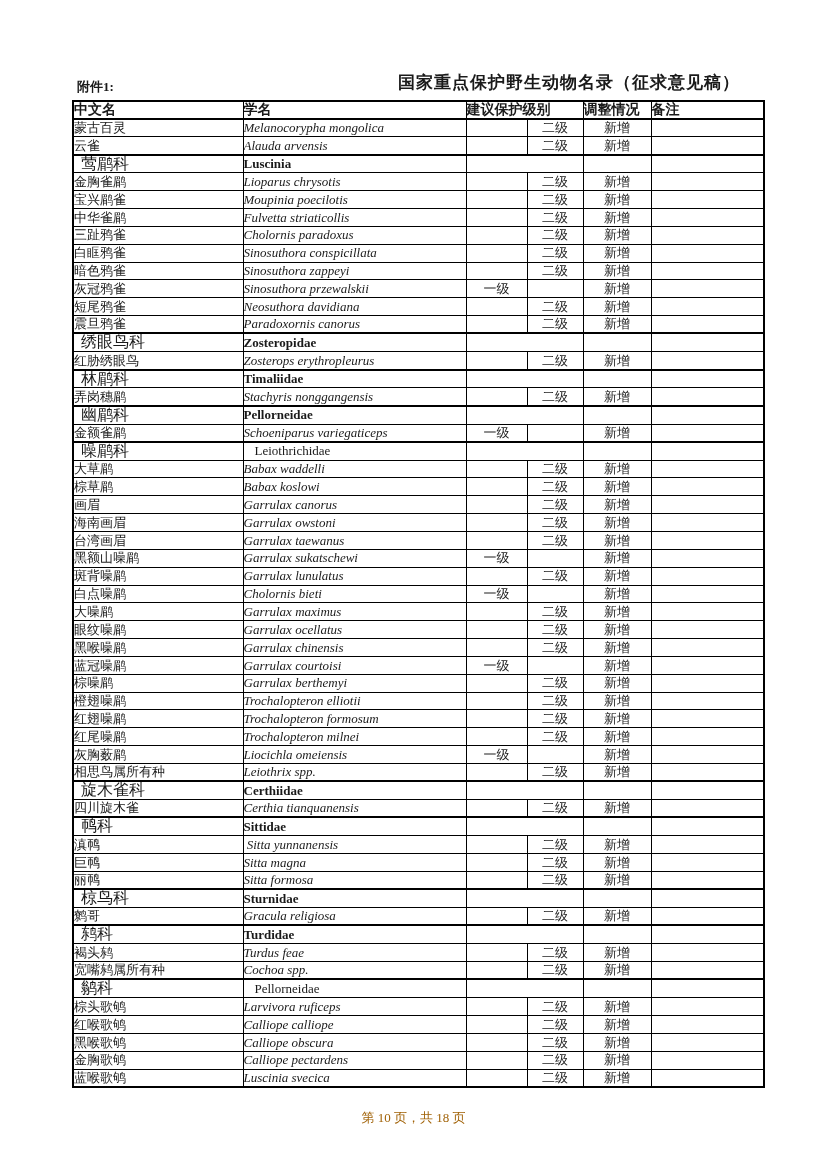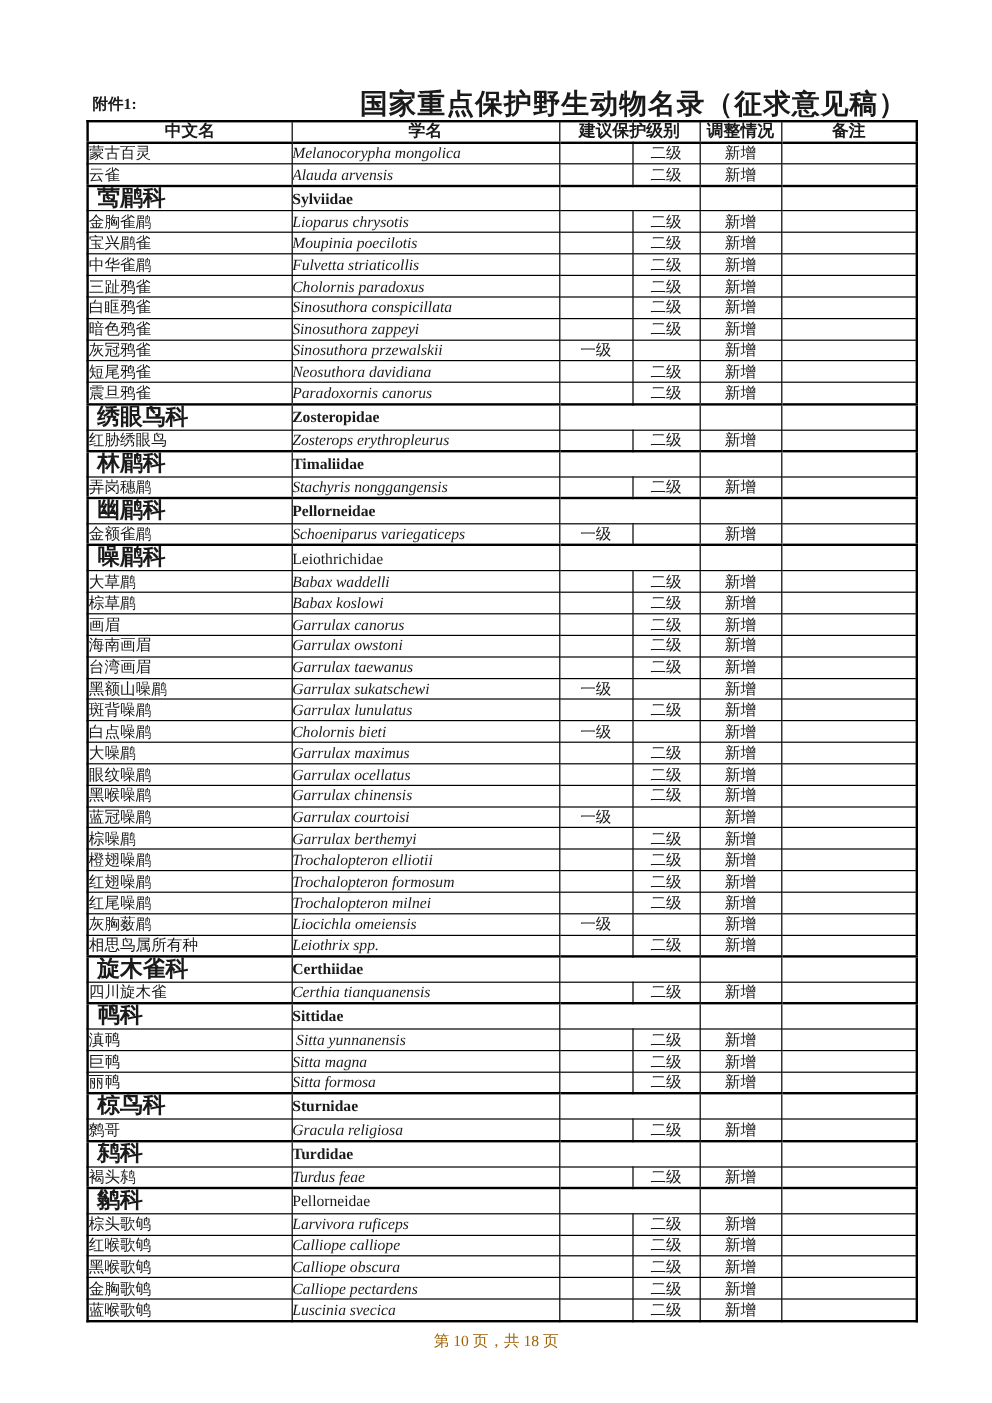--- a/index.html
+++ b/index.html
@@ -15,21 +15,21 @@
     position: absolute;
     left: 77px; top: 78px;
     font-size: 13px;
     font-weight: bold;
   }
   .doc-title {
     position: absolute;
     left: 300px; top: 71px;
     width: 440px;
     text-align: right;
-    font-size: 23px;
+    font-size: 17px;
     font-weight: bold;
     letter-spacing: 1px;
     white-space: nowrap;
   }
   table.species-table {
     position: absolute;
     left: 72px; top: 100px;
     width: 691px;
     border-collapse: collapse;
     table-layout: fixed;
@@ -39,31 +39,31 @@
     border: 1px solid #000;
     height: 17.85px;
     padding: 0;
     font-size: 13px;
     line-height: 1.05;
     overflow: hidden;
     vertical-align: middle;
   }
   .species-table thead th {
     font-weight: bold;
-    text-align: center;
+    text-align: left;
     font-size: 14px;
     border-bottom: 2px solid #000;
   }
   .cell-cn { text-align: left; padding-left: 30px; white-space: nowrap; }
   .cell-sci { font-style: italic; padding-left: 5px; white-space: pre; }
   .cell-center { text-align: center; }
   tr.family td { border-top: 2px solid #000; }
-  tr.family .cell-cn { font-weight: bold; padding-left: 7px; font-size: 19px; }
+  tr.family .cell-cn { font-weight: normal; padding-left: 7px; font-size: 16px; }
   tr.family .cell-sci { font-style: normal; font-weight: bold; }
-  tr.family.sci-regular .cell-sci { font-weight: normal; }
+  tr.family.sci-regular .cell-sci { font-weight: normal; padding-left: 11px; }
   .page-footer {
     position: absolute;
     left: 0; top: 1109px;
     width: 100%;
     text-align: center;
     font-size: 13px;
     color: #a16207;
   }
 </style>
 </head>
@@ -103,21 +103,21 @@
       <tr class="species">
         <td class="cell-cn">云雀</td>
         <td class="cell-sci">Alauda arvensis</td>
         <td class="cell-center"></td>
         <td class="cell-center">二级</td>
         <td class="cell-center">新增</td>
         <td class="cell-center"></td>
       </tr>
       <tr class="family">
         <td class="cell-cn">莺鹛科</td>
-        <td class="cell-sci">Sylviidae</td>
+        <td class="cell-sci">Luscinia</td>
         <td class="cell-center" colspan="2"></td>
         <td class="cell-center"></td>
         <td class="cell-center"></td>
       </tr>
       <tr class="species">
         <td class="cell-cn">金胸雀鹛</td>
         <td class="cell-sci">Lioparus chrysotis</td>
         <td class="cell-center"></td>
         <td class="cell-center">二级</td>
         <td class="cell-center">新增</td>
@@ -447,20 +447,28 @@
       <tr class="family">
         <td class="cell-cn">鸫科</td>
         <td class="cell-sci">Turdidae</td>
         <td class="cell-center" colspan="2"></td>
         <td class="cell-center"></td>
         <td class="cell-center"></td>
       </tr>
       <tr class="species">
         <td class="cell-cn">褐头鸫</td>
         <td class="cell-sci">Turdus feae</td>
+        <td class="cell-center"></td>
+        <td class="cell-center">二级</td>
+        <td class="cell-center">新增</td>
+        <td class="cell-center"></td>
+      </tr>
+      <tr class="species">
+        <td class="cell-cn">宽嘴鸫属所有种</td>
+        <td class="cell-sci">Cochoa spp.</td>
         <td class="cell-center"></td>
         <td class="cell-center">二级</td>
         <td class="cell-center">新增</td>
         <td class="cell-center"></td>
       </tr>
       <tr class="family sci-regular">
         <td class="cell-cn">鹟科</td>
         <td class="cell-sci">Pellorneidae</td>
         <td class="cell-center" colspan="2"></td>
         <td class="cell-center"></td>

